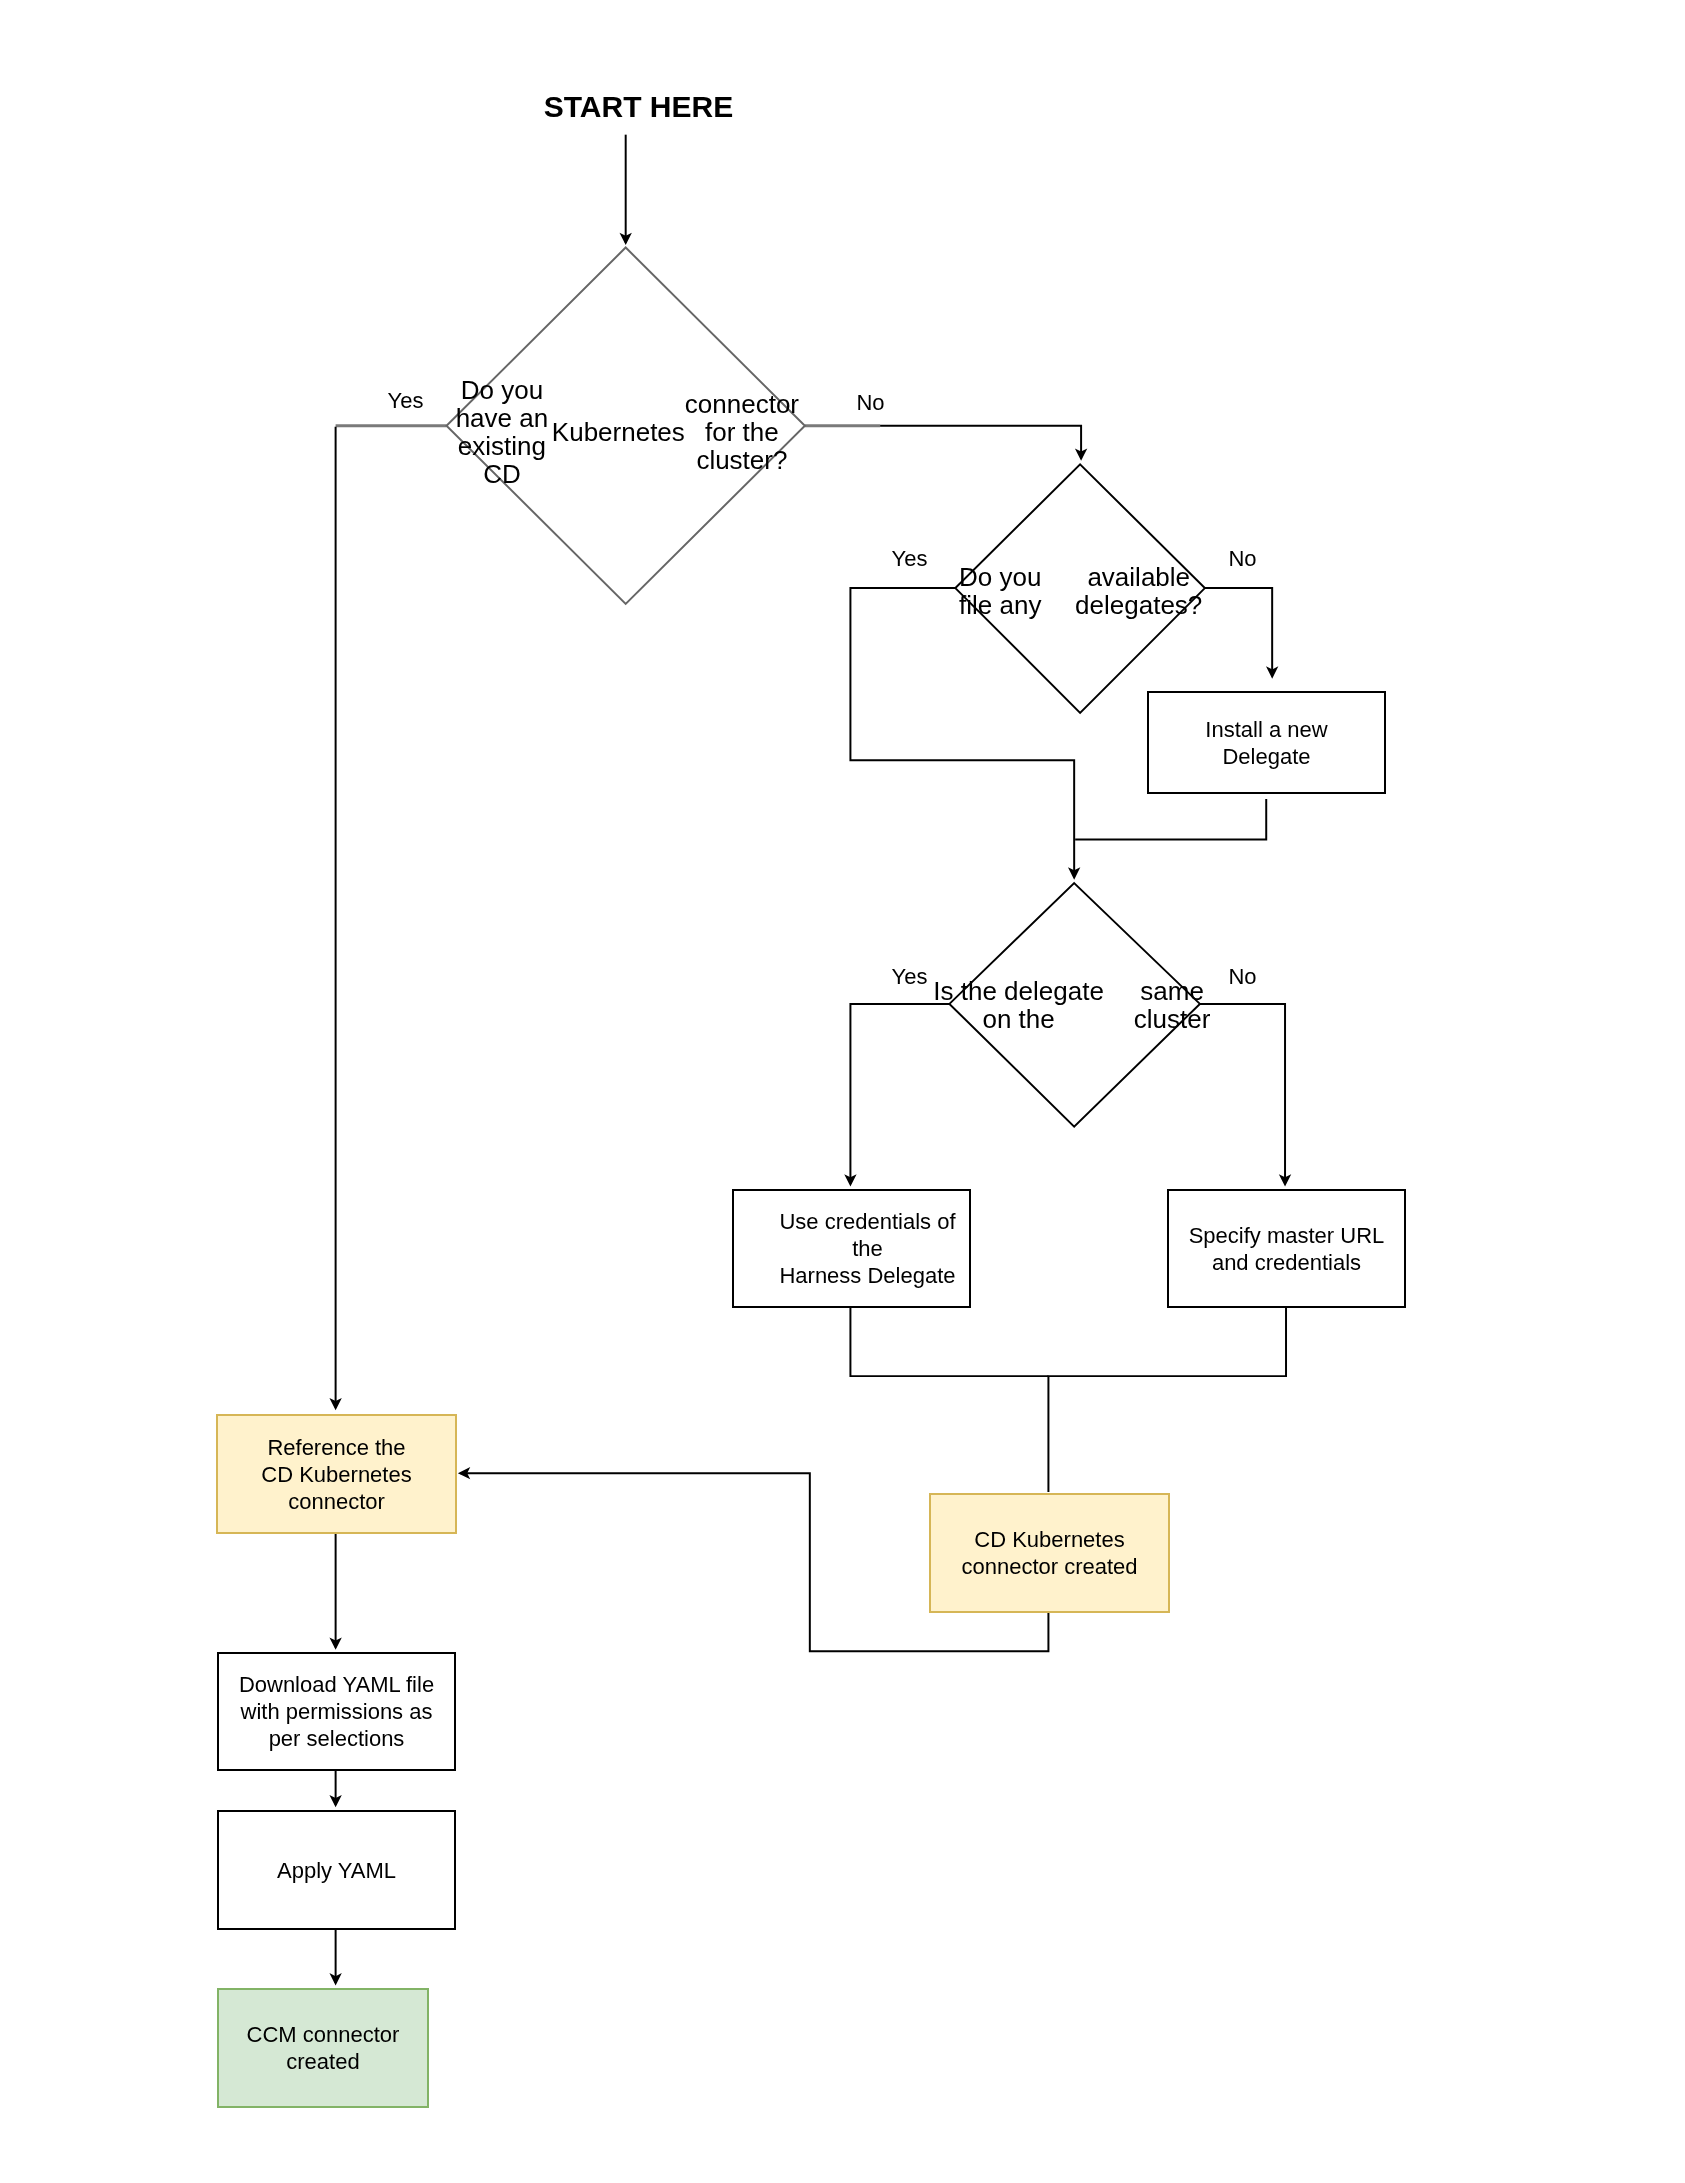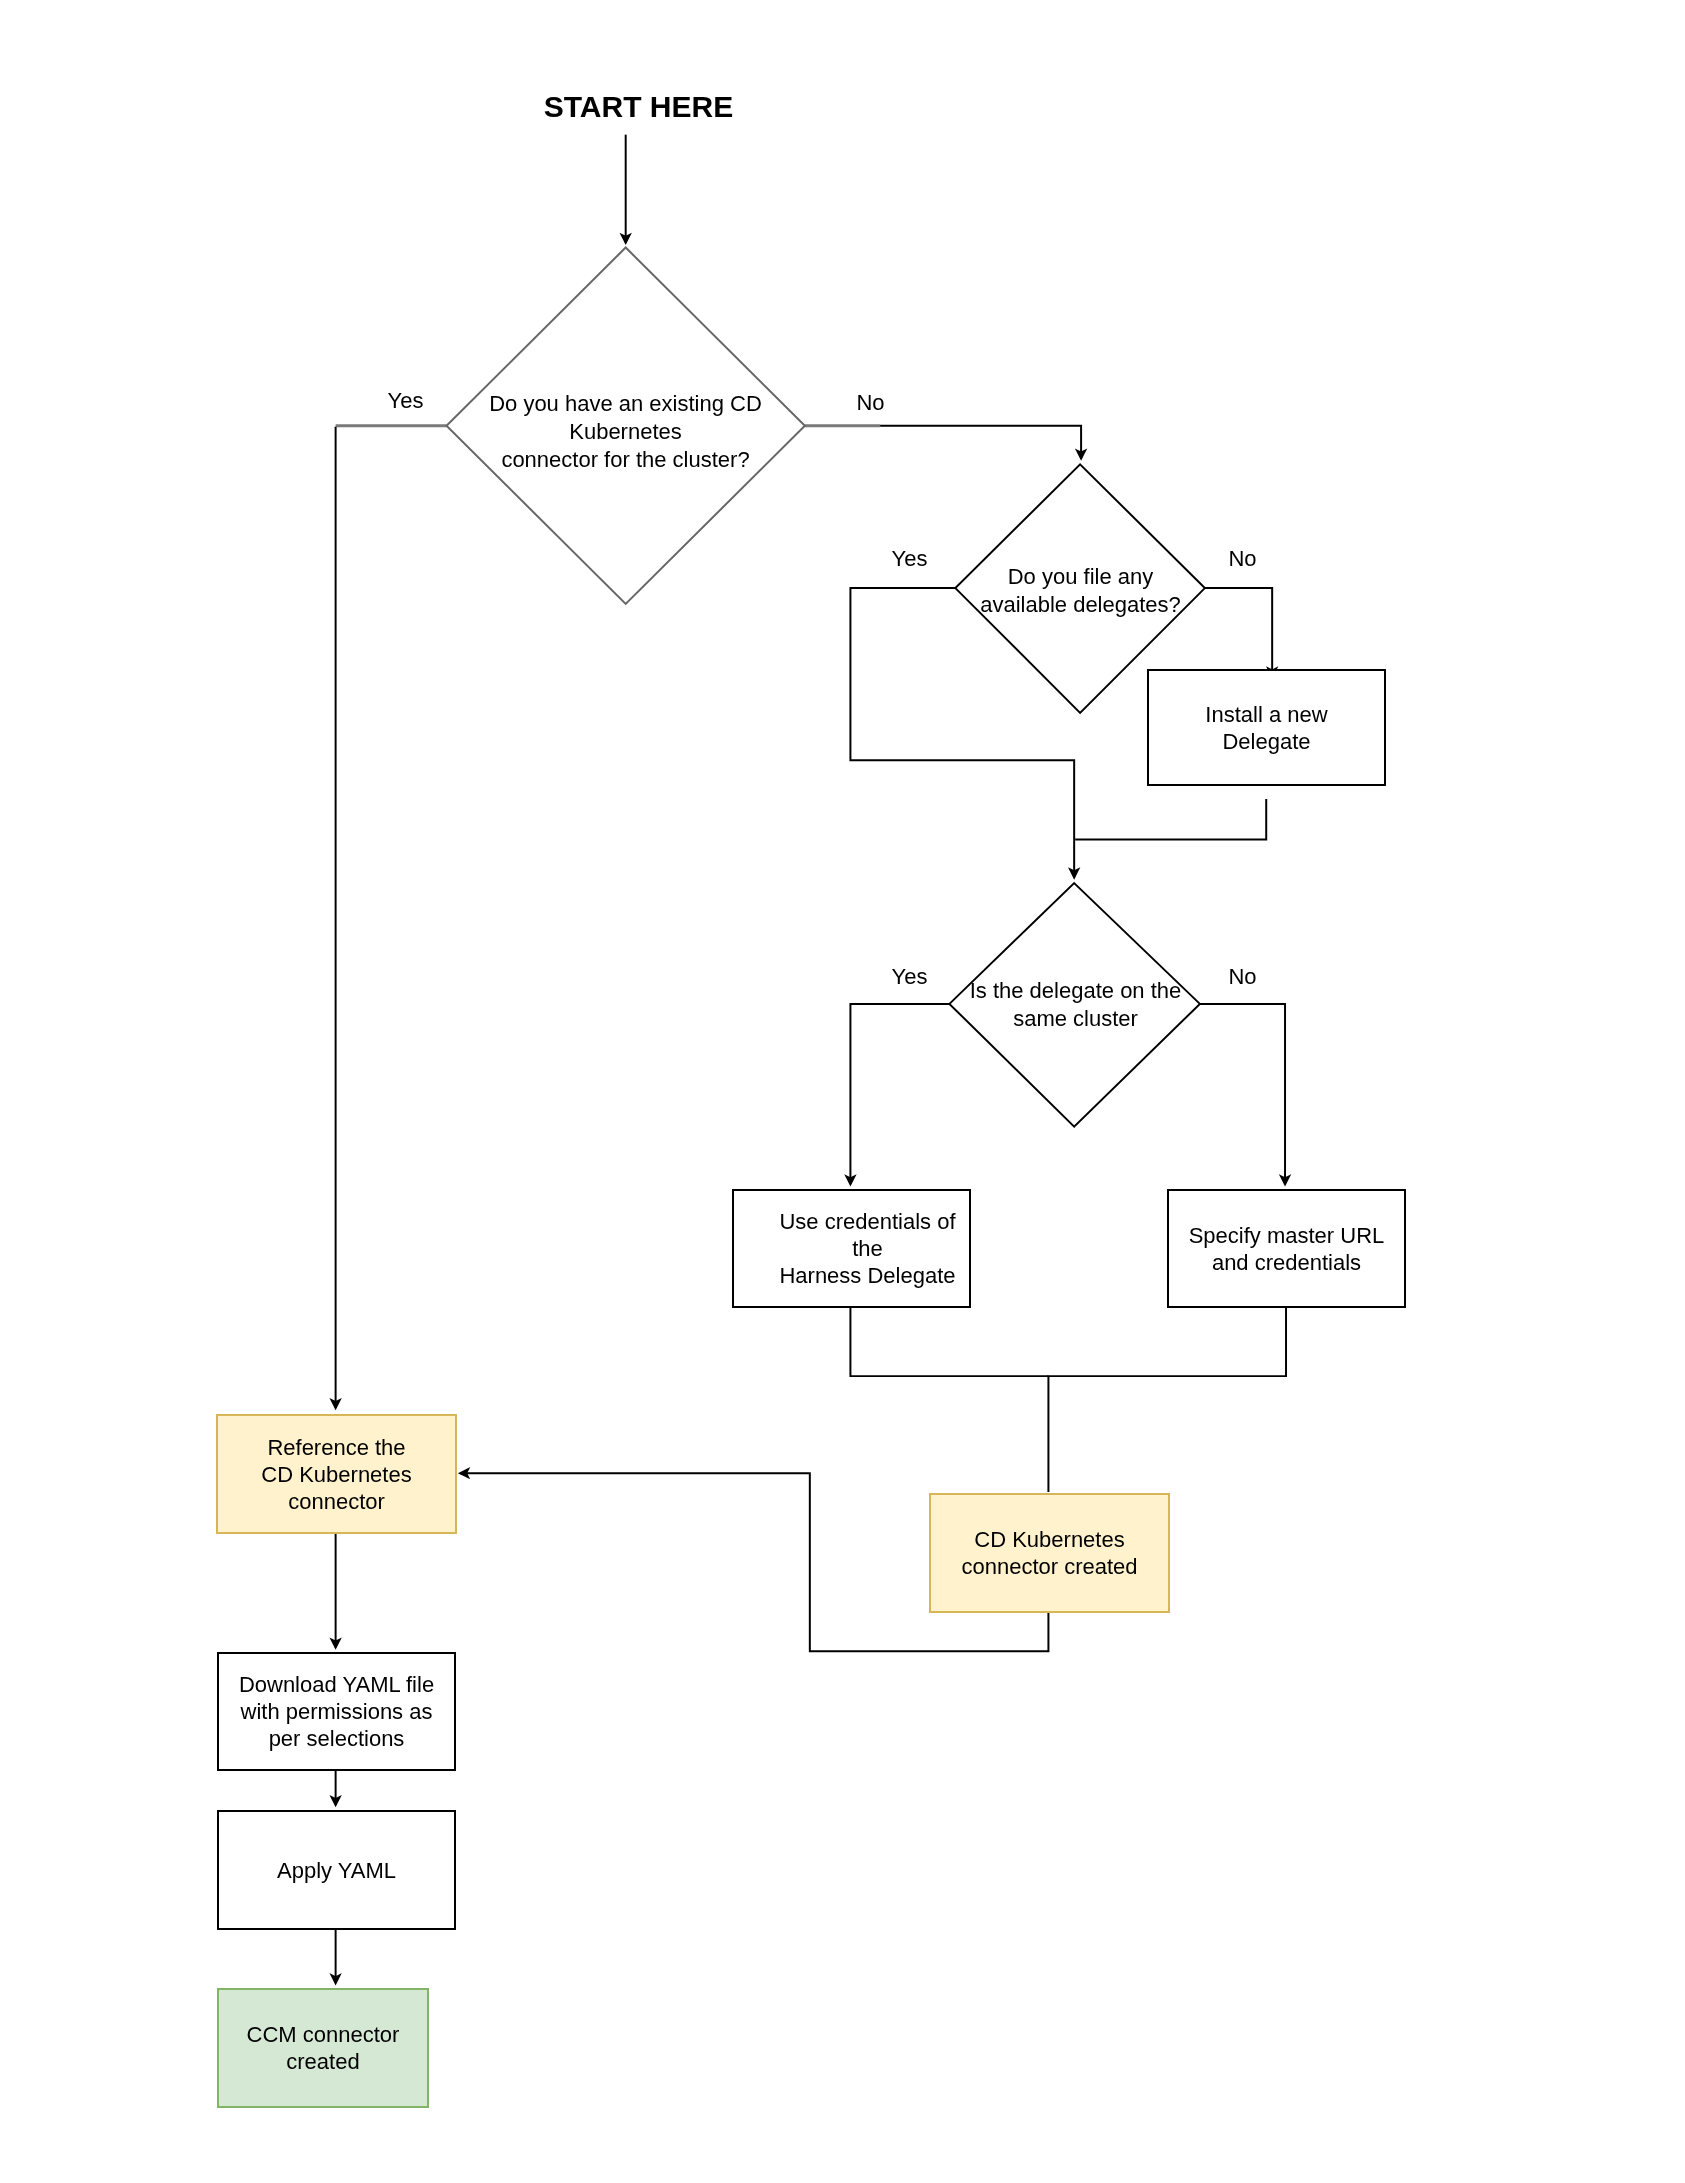--- a/index.html
+++ b/index.html
@@ -16,22 +16,22 @@
   .diamond{fill:#ffffff;stroke:var(--black);stroke-width:2;}
   .diamond-gray{fill:#ffffff;stroke:var(--gray);stroke-width:2;}
   .node{position:absolute;box-sizing:border-box;display:flex;flex-direction:column;
         align-items:center;justify-content:center;text-align:center;
         font-size:22px;line-height:27px;}
   .node.white{background:#ffffff;border:2px solid var(--black);}
   .node.yellow{background:var(--yellow-fill);border:2px solid var(--yellow-border);}
   .node.green{background:var(--green-fill);border:2px solid var(--green-border);}
   .free-label{position:absolute;display:flex;align-items:center;justify-content:center;
         text-align:center;font-size:22px;line-height:26px;}
-  .diamond-label{position:absolute;display:flex;flex-direction:column;align-items:center;
-        justify-content:center;text-align:center;font-size:22px;line-height:28px;}
+  .diamond-label{position:absolute;display:flex;align-items:center;
+        justify-content:center;text-align:center;font-size:26px;line-height:28px;}
   .title{font-weight:bold;font-size:30px;letter-spacing:0px;}
 </style>
 </head>
 <body>
 
 <div class="canvas">
 
   <svg class="svg-layer" viewBox="0 0 1702 2206" xmlns="http://www.w3.org/2000/svg">
     <defs>
       <marker id="arrow" viewBox="0 0 12 12" refX="9" refY="6" markerWidth="15" markerHeight="15" orient="auto" markerUnits="userSpaceOnUse">
@@ -86,21 +86,21 @@
     <span>same cluster</span>
   </div>
 
   <div class="free-label" style="left:371px;top:388px;width:69px;height:26px;">Yes</div>
   <div class="free-label" style="left:836px;top:390px;width:69px;height:26px;">No</div>
   <div class="free-label" style="left:875px;top:546px;width:69px;height:26px;">Yes</div>
   <div class="free-label" style="left:1208px;top:546px;width:69px;height:26px;">No</div>
   <div class="free-label" style="left:875px;top:964px;width:69px;height:26px;">Yes</div>
   <div class="free-label" style="left:1208px;top:964px;width:69px;height:26px;">No</div>
 
-  <div class="node white" style="left:1147px;top:669px;width:239px;height:117px;">
+  <div class="node white" style="left:1147px;top:691px;width:239px;height:103px;">
     <span>Install a new</span>
     <span>Delegate</span>
   </div>
 
   <div class="node white" style="left:732px;top:1189px;width:239px;height:119px;padding-left:32px;">
     <span>Use credentials of the</span>
     <span>Harness Delegate</span>
   </div>
 
   <div class="node white" style="left:1167px;top:1189px;width:239px;height:119px;">

